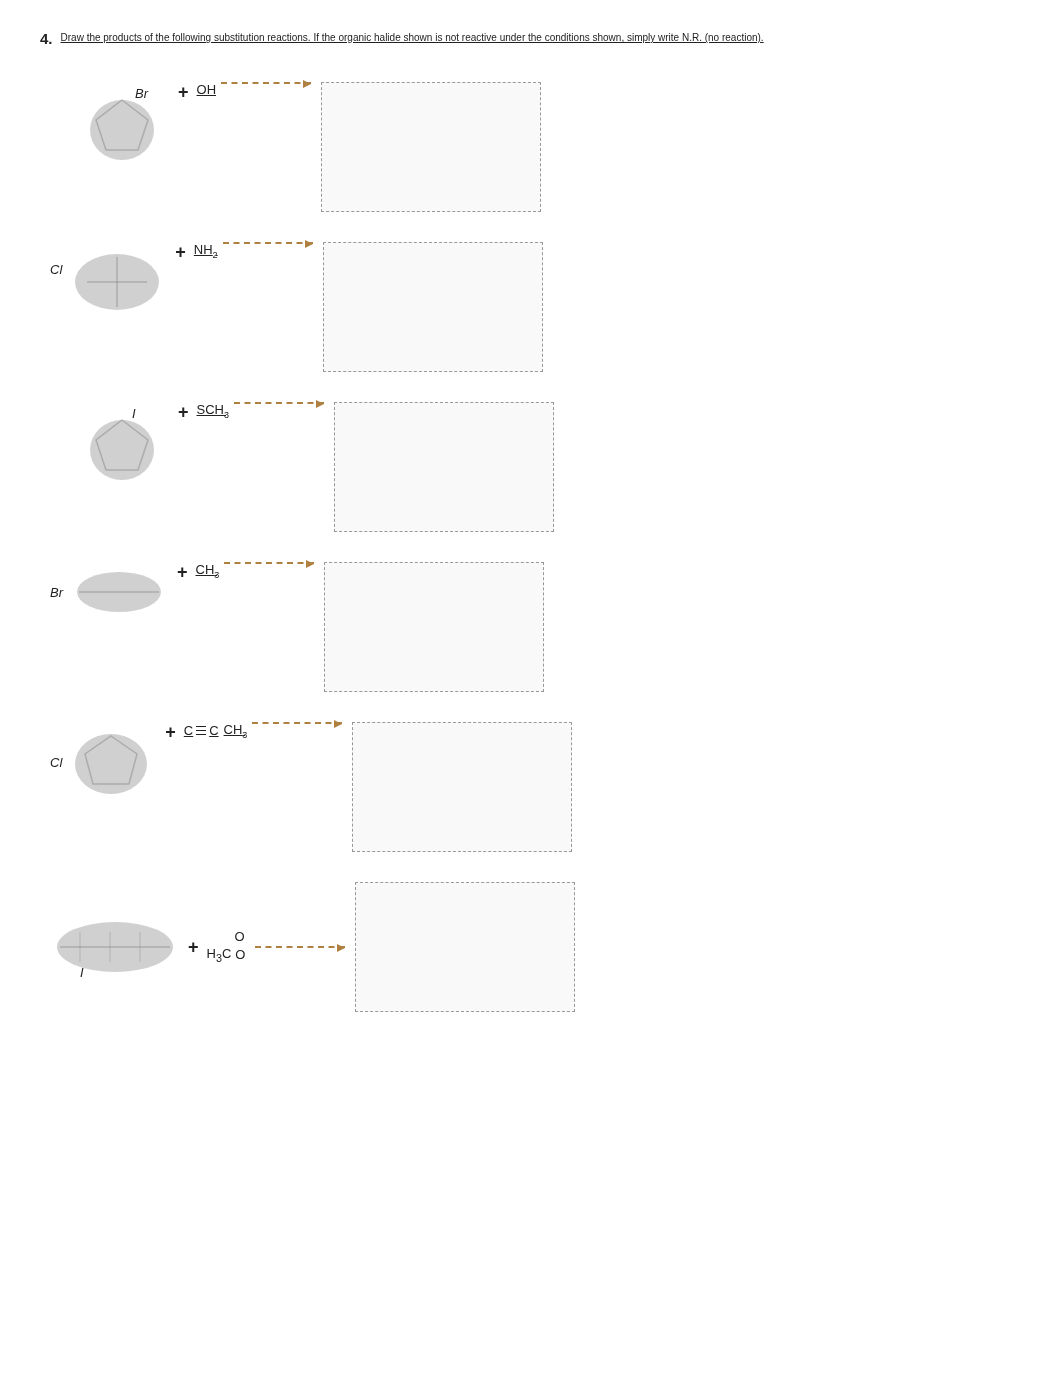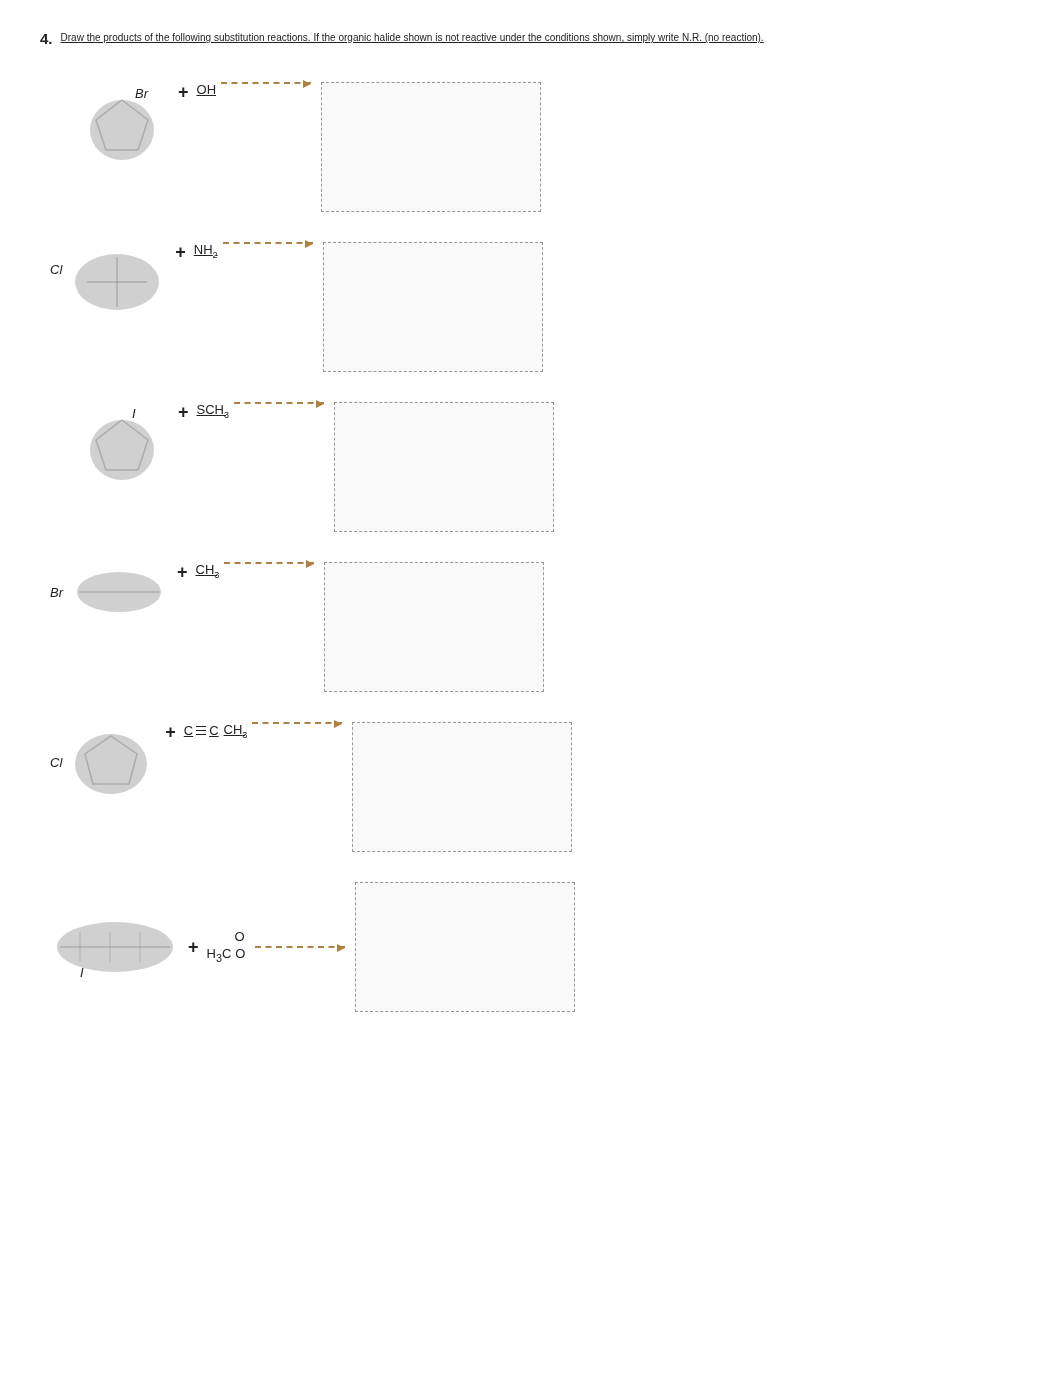--- a/index.html
+++ b/index.html
@@ -219,21 +219,21 @@
           <line x1="30" y1="20" x2="30" y2="50" stroke="#888" stroke-width="1" opacity="0.4"></line>
           <line x1="60" y1="20" x2="60" y2="50" stroke="#888" stroke-width="1" opacity="0.4"></line>
           <line x1="90" y1="20" x2="90" y2="50" stroke="#888" stroke-width="1" opacity="0.4"></line>
         </svg>
         <span style="position:absolute; bottom:2px; left:30px; font-size:13px; font-style:italic;">I</span>
       </div>
       <div class="plus-sign">+</div>
 
       <div class="ester-struct" style="font-size:13px; line-height:1.3;">
         <div style="margin-left:28px; font-size:13px;">O</div>
-        <div style="display:flex; gap:2px;">
+        <div style="display:flex; align-items:center; gap:2px;">
           <span>H<sub>3</sub>C</span>
           <span style="margin-left:2px;">O</span>
         </div>
       </div>
       <div class="arrow-dashed" style="margin-left:10px;"></div>
       <div class="answer-box"></div>
     </div>
   </div>
 
 </div>

